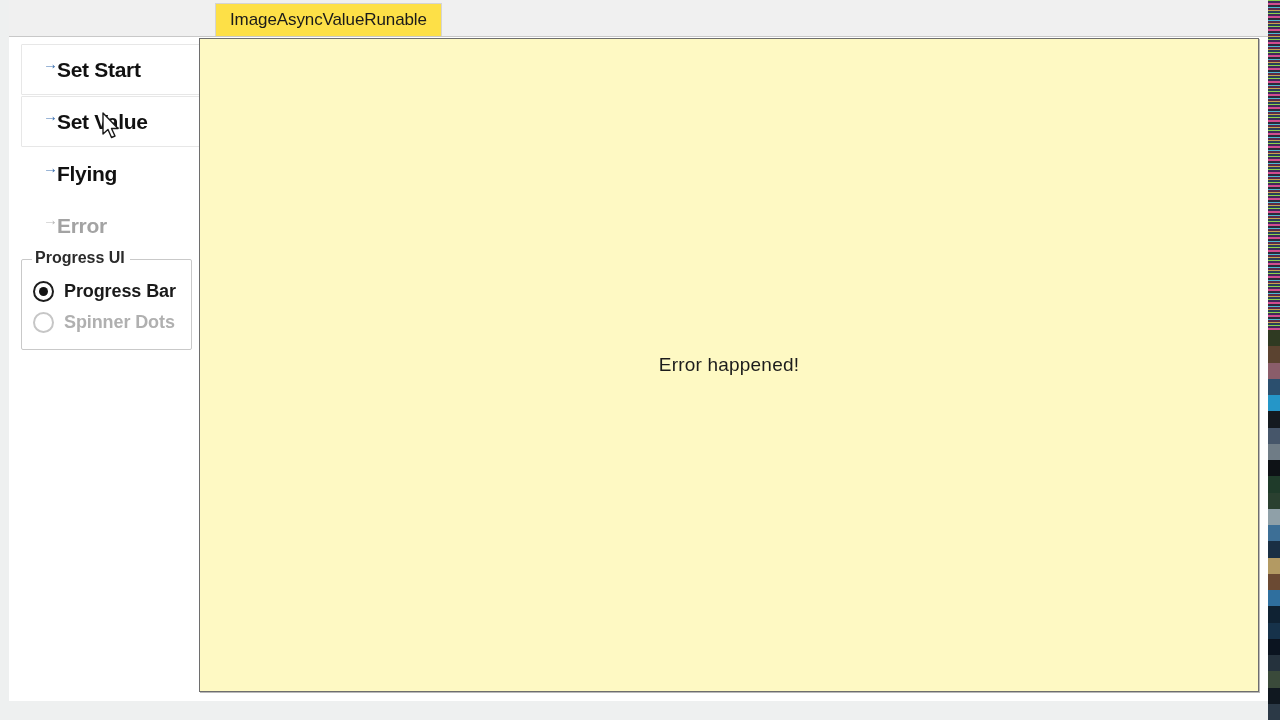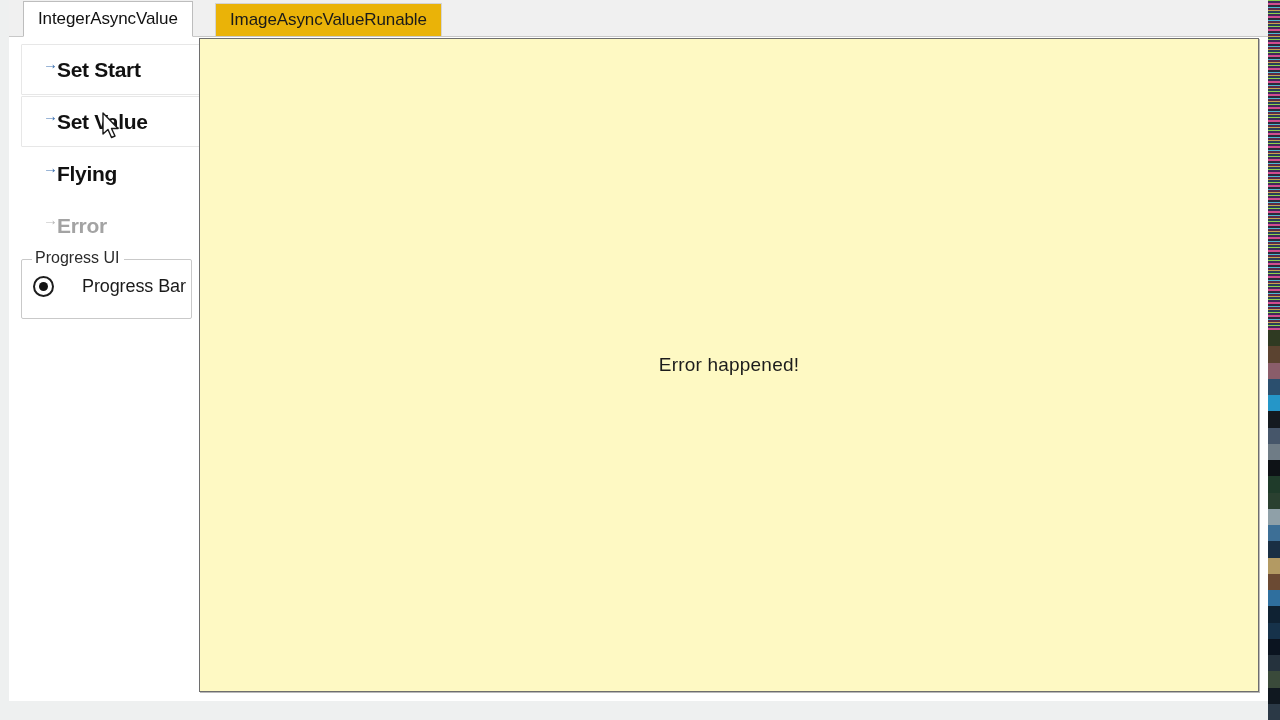--- a/index.html
+++ b/index.html
@@ -53,21 +53,21 @@
     top: 3px;
     height: 33px;
     box-sizing: border-box;
     display: flex;
     align-items: center;
     justify-content: center;
     font-size: 17px;
     color: #1a1a1a;
     letter-spacing: -0.1px;
     padding: 0 14px;
-    background: #eab308;
+    background: #fde047;
     border: 1px solid #d4d4d4;
     border-bottom: none;
     white-space: nowrap;
   }
   .tab.active {
     background: #ffffff;
     border: 1px solid #bdbdbd;
     border-bottom: 1px solid #ffffff;
     z-index: 3;
     top: 1px;
@@ -130,36 +130,36 @@
   
   .groupbox {
     position: relative;
     margin-top: 8px;
     width: 171px;
     border: 1px solid #c9c9c9;
     border-radius: 2px;
     box-sizing: border-box;
     padding: 16px 0 11px 0;
     background: transparent;
+    font-weight: bold;
   }
   .groupbox-title {
     position: absolute;
     top: -11px;
     left: 10px;
     background: #ffffff;
     padding: 0 5px 0 3px;
     font-size: 16px;
     color: #2b2b2b;
   }
   .radio-row {
     display: flex;
-    align-items: flex-start;
+    align-items: center;
     height: 31px;
     padding-left: 11px;
-    gap: 18px;
   }
   .radio {
     width: 21px;
     height: 21px;
     border-radius: 50%;
     border: 2px solid #1d1d1d;
     box-sizing: border-box;
     position: relative;
     flex: 0 0 auto;
   }
@@ -262,21 +262,20 @@
 </style>
 </head>
 <body>
 
 <div id="app">
 
   <div class="window">
 
     <div class="tabbar">
       <div class="tabbar-strip">
-        <div class="tab active" id="tab-0">IntegerAsyncValue</div>
         <div class="tab" id="tab-1">ImageAsyncValueRunable</div>
       </div>
     </div>
 
     <div class="sidebar">
 
       <div class="side-btn" id="btn-set-error">
         <span class="arrow">→</span>
         <span class="lbl">Set Start</span>
       </div>
@@ -298,20 +297,24 @@
 
       <div class="groupbox">
         <div class="groupbox-title">Progress UI</div>
 
         <div class="radio-row">
           <span class="radio checked"></span>
           <span class="radio-label">Progress Bar</span>
         </div>
 
 
+        <div class="radio-row disabled">
+          <span class="radio disabled"></span>
+          <span class="radio-label">Spinner Dots</span>
+        </div>
 
       </div>
     </div>
 
     <div class="content-panel">
       <div class="content-message">Error happened!</div>
     </div>
 
   </div>
 

